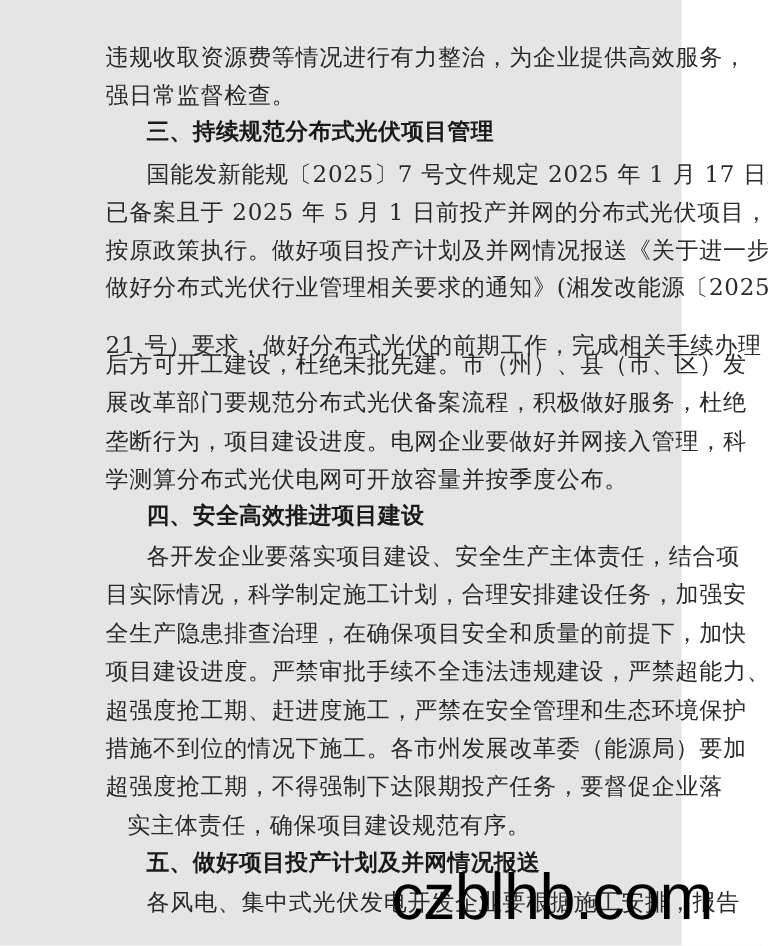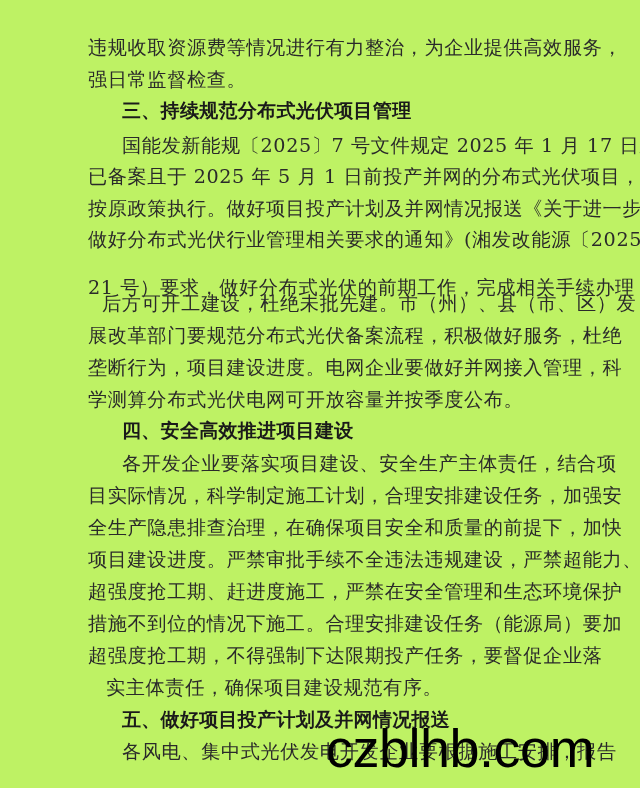--- a/index.html
+++ b/index.html
@@ -10,23 +10,23 @@
     body {
       width: 640px;
       height: 788px;
       position: relative;
       overflow: hidden;
     }
     .page {
       position: absolute;
       left: 0;
       top: 0;
-      width: 640px;
+      width: 568px;
       height: 788px;
-      background: #bef264;
+      background: #e5e5e5;
     }
     .line {
       position: absolute;
       left: 88px;
       width: 480px;
       white-space: nowrap;
       font-family: "DejaVu Serif", "Liberation Serif", serif;
       font-size: 19.2px;
       color: #2a2a2a;
       letter-spacing: 0.6px;
@@ -70,32 +70,32 @@
 
   <div class="line" style="top:36px;">违规收取资源费等情况进行有力整治，为企业提供高效服务，</div>
   <div class="line last" style="top:68px;">强日常监督检查。</div>
 
   <div class="heading" style="top:98px;">三、持续规范分布式光伏项目管理</div>
   <div class="line indent" style="top:134px;">国能发新能规〔2025〕7 号文件规定 2025 年 1 月 17 日之前</div>
   <div class="line" style="top:165px;">已备案且于 2025 年 5 月 1 日前投产并网的分布式光伏项目，仍</div>
   <div class="line" style="top:197px;">按原政策执行。做好项目投产计划及并网情况报送《关于进一步</div>
   <div class="line" style="top:228px;">做好分布式光伏行业管理相关要求的通知》(湘发改能源〔2025〕</div>
   <div class="line" style="top:260px;margin-top:16px;">21 号）要求，做好分布式光伏的前期工作，完成相关手续办理</div>
-  <div class="line" style="top:292px;margin-left:14px;">后方可开工建设，杜绝未批先建。市（州）、县（市、区）发</div>
+  <div class="line" style="top:292px;">后方可开工建设，杜绝未批先建。市（州）、县（市、区）发</div>
   <div class="line" style="top:324px;">展改革部门要规范分布式光伏备案流程，积极做好服务，杜绝</div>
   <div class="line" style="top:356px;">垄断行为，项目建设进度。电网企业要做好并网接入管理，科</div>
   <div class="line last" style="top:388px;">学测算分布式光伏电网可开放容量并按季度公布。</div>
 
   <div class="heading" style="top:418px;">四、安全高效推进项目建设</div>
   <div class="line indent" style="top:452px;">各开发企业要落实项目建设、安全生产主体责任，结合项</div>
   <div class="line" style="top:484px;">目实际情况，科学制定施工计划，合理安排建设任务，加强安</div>
   <div class="line" style="top:516px;">全生产隐患排查治理，在确保项目安全和质量的前提下，加快</div>
   <div class="line" style="top:548px;">项目建设进度。严禁审批手续不全违法违规建设，严禁超能力、</div>
   <div class="line" style="top:580px;">超强度抢工期、赶进度施工，严禁在安全管理和生态环境保护</div>
-  <div class="line" style="top:612px;">措施不到位的情况下施工。合理安排建设任务（能源局）要加</div>
+  <div class="line" style="top:612px;">措施不到位的情况下施工。各市州发展改革委（能源局）要加</div>
   <div class="line" style="top:644px;">超强度抢工期，不得强制下达限期投产任务，要督促企业落</div>
   <div class="line last" style="top:676px;margin-left:18px;">实主体责任，确保项目建设规范有序。</div>
 
   <div class="heading" style="top:707px;">五、做好项目投产计划及并网情况报送</div>
   <div class="line indent" style="top:740px;">各风电、集中式光伏发电开发企业要根据施工安排，报告</div>
 
   <div class="watermark">czblhb.com</div>
 </div>
 
 </body></html>

